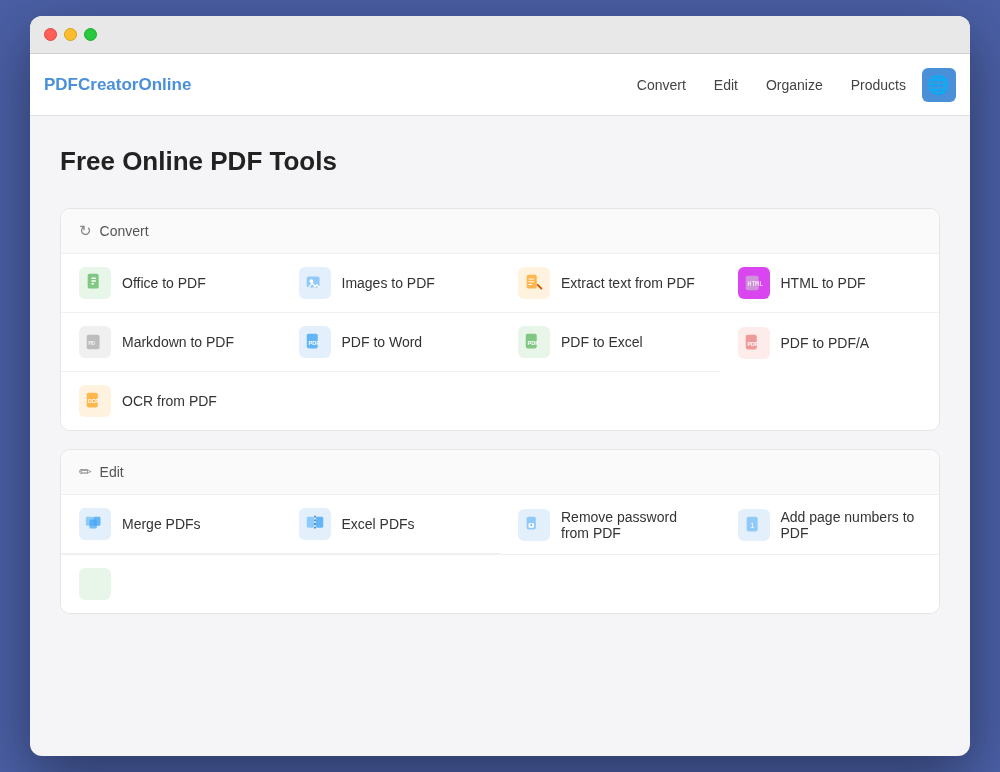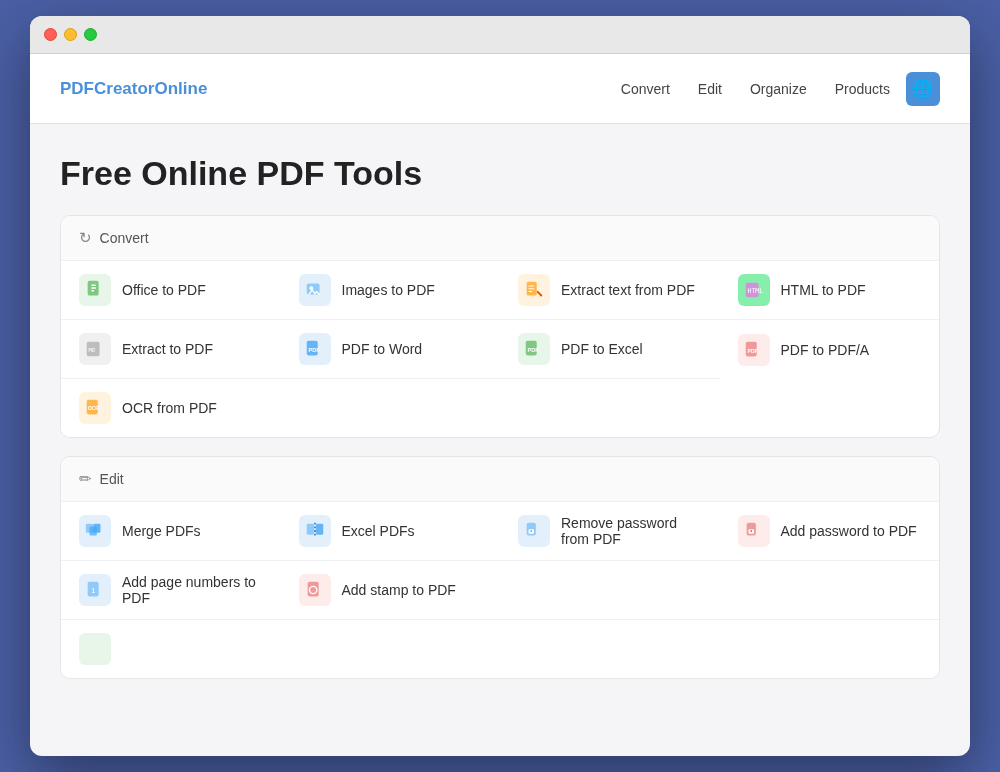--- a/index.html
+++ b/index.html
@@ -34,24 +34,24 @@
     .traffic-light {
       width: 13px;
       height: 13px;
       border-radius: 50%;
     }
     .tl-close { background: #ff5f57; border: 1px solid #e0443e; }
     .tl-min   { background: #febc2e; border: 1px solid #d4a012; }
     .tl-max   { background: #28c840; border: 1px solid #1dad2b; }
     .navbar {
       background: #ffffff;
-      height: 70px;
-      display: flex;
-      align-items: center;
-      padding: 0 30px;
+      height: 62px;
+      display: flex;
+      align-items: center;
+      padding: 0 14px;
       border-bottom: 1px solid #e0e0e0;
       justify-content: space-between;
     }
     .logo {
       font-size: 17px;
       font-weight: 600;
       color: #333;
     }
     .logo span { color: #4a90d9; }
     .nav-links {
@@ -81,24 +81,24 @@
     .nav-right {
       display: flex;
       align-items: center;
       gap: 16px;
     }
     .main-content {
       padding: 30px 30px 20px 30px;
       background: #f5f5f7;
     }
     .page-title {
-      font-size: 34px;
+      font-size: 26px;
       font-weight: 600;
       color: #222;
-      margin-bottom: 22px;
+      margin-bottom: 31px;
     }
     .section {
       background: white;
       border-radius: 10px;
       margin-bottom: 18px;
       overflow: hidden;
       border: 1px solid #e5e5e5;
     }
     .section-header {
       padding: 13px 18px;
@@ -141,21 +141,21 @@
       align-items: center;
       justify-content: center;
       font-size: 16px;
       flex-shrink: 0;
     }
     
     .icon-green { background: #e8f5e9; }
     .icon-blue  { background: #e3f0fb; }
     .icon-orange{ background: #fff3e0; }
     .icon-red   { background: #fdecea; }
-    .icon-purple{ background: #86efac; }
+    .icon-purple{ background: #d946ef; }
     .icon-grey  { background: #f0f0f0; }
 
     
     .tool-svg {
       width: 22px;
       height: 22px;
     }
   </style>
 </head>
 <body>
@@ -238,21 +238,21 @@
           </div>
           <span>HTML to PDF</span>
         </div>
         <div class="tool-item">
           <div class="tool-icon icon-grey">
             <svg class="tool-svg" viewBox="0 0 24 24" fill="none">
                 <rect x="3" y="4" width="14" height="16" rx="2" fill="#bdbdbd"></rect>
                 <text x="5" y="15" font-size="6" fill="white" font-family="monospace">MD</text>
               </svg>
           </div>
-          <span>Extract to PDF</span>
+          <span>Markdown to PDF</span>
         </div>
         <div class="tool-item">
           <div class="tool-icon icon-blue">
             <svg class="tool-svg" viewBox="0 0 24 24" fill="none">
                 <rect x="3" y="3" width="12" height="16" rx="2" fill="#64b5f6"></rect>
                 <text x="5" y="15" font-size="6" fill="white" font-family="sans-serif" font-weight="bold">PDF</text>
               </svg>
           </div>
           <span>PDF to Word</span>
         </div>
@@ -316,46 +316,27 @@
           <div class="tool-icon icon-blue">
             <svg class="tool-svg" viewBox="0 0 24 24" fill="none">
                 <rect x="4" y="3" width="10" height="14" rx="2" fill="#90caf9"></rect>
                 <rect x="6" y="10" width="6" height="5" rx="1" fill="white"></rect>
                 <circle cx="9" cy="12" r="1" fill="#64b5f6"></circle>
               </svg>
           </div>
           <span>Remove password from PDF</span>
         </div>
         <div class="tool-item">
-          <div class="tool-icon icon-red">
-            <svg class="tool-svg" viewBox="0 0 24 24" fill="none">
-                <rect x="4" y="3" width="10" height="14" rx="2" fill="#ef9a9a"></rect>
-                <rect x="6" y="10" width="6" height="5" rx="1" fill="white"></rect>
-                <circle cx="9" cy="12" r="1" fill="#ef5350"></circle>
-              </svg>
-          </div>
-          <span>Add password to PDF</span>
-        </div>
-        <div class="tool-item">
           <div class="tool-icon icon-blue">
             <svg class="tool-svg" viewBox="0 0 24 24" fill="none">
                 <rect x="4" y="3" width="12" height="16" rx="2" fill="#90caf9"></rect>
                 <text x="8" y="15" font-size="8" fill="white" font-family="sans-serif">1</text>
               </svg>
           </div>
           <span>Add page numbers to PDF</span>
-        </div>
-        <div class="tool-item">
-          <div class="tool-icon icon-red">
-            <svg class="tool-svg" viewBox="0 0 24 24" fill="none">
-                <rect x="4" y="3" width="12" height="16" rx="2" fill="#ef9a9a"></rect>
-                <circle cx="10" cy="12" r="4" stroke="white" stroke-width="1.5" fill="none"></circle>
-              </svg>
-          </div>
-          <span>Add stamp to PDF</span>
         </div>
       </div>
 
       <div class="tool-item" style="border-top:1px solid #f0f0f0;">
         <div class="tool-icon icon-green">
           
         </div>
 
       </div>
     </div>

